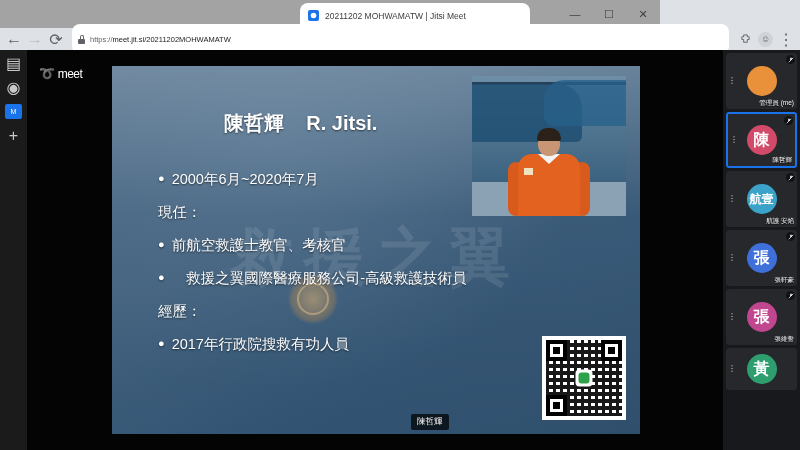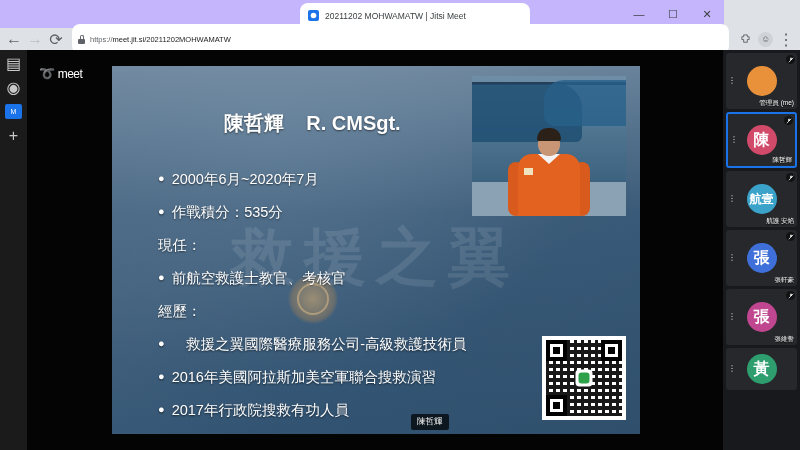--- a/index.html
+++ b/index.html
@@ -9,22 +9,22 @@
     font-family: "Liberation Sans", sans-serif;
   }
   #root { position: relative; width: 800px; height: 450px; background: #000; }
 
   
   .chrome {
     position: absolute; top: 0; left: 0; width: 800px; height: 50px;
     background: #dee1e6;
   }
   .tabstrip {
-    position: absolute; top: 0; left: 0; width: 724px; height: 28px;
-    background: #c4b5fd;
+    position: absolute; top: 0; left: 0; width: 660px; height: 28px;
+    background: #a3a3a3;
     text-decoration: underline;
   }
   .tab {
     position: absolute; top: 3px; left: 300px; height: 25px; width: 230px;
     background: #fff; border-radius: 8px 8px 0 0;
     display: flex; align-items: center; padding: 0 8px; gap: 6px;
   }
   .tab-favicon {
     width: 11px; height: 11px; border-radius: 2px; background: #1a73e8;
     flex: 0 0 auto;
@@ -273,45 +273,43 @@
     </div>
 
     <div class="slide">
       <div class="wash"></div>
       <div class="wm">救援之翼</div>
       <div class="wm-badge"></div>
 
       <div class="slide-title">
         <span>陳哲輝</span>
         &nbsp;&nbsp;
-        <span>R. CMSgt.</span>
+        <span>R. Jitsi.</span>
       </div>
 
       <div class="photo">
         <div class="blade"></div>
         <div class="heli-a"></div>
         <div class="heli-b"></div>
         <div class="floor"></div>
         <div class="person-arm-l"></div>
         <div class="person-arm-r"></div>
         <div class="person-body"></div>
         <div class="patch"></div>
         <div class="person-collar"></div>
         <div class="person-head"></div>
         <div class="person-hair"></div>
       </div>
 
       <div class="bullets">
         <div class="bullet dot">2000年6月~2020年7月</div>
-        <div class="bullet dot">作戰積分：535分</div>
         <div class="bullet plain">現任：</div>
         <div class="bullet dot">前航空救護士教官、考核官</div>
+        <div class="bullet dot">　救援之翼國際醫療服務公司-高級救護技術員</div>
         <div class="bullet plain">經歷：</div>
-        <div class="bullet dot">　救援之翼國際醫療服務公司-高級救護技術員</div>
-        <div class="bullet dot">2016年美國阿拉斯加美空軍聯合搜救演習</div>
         <div class="bullet dot">2017年行政院搜救有功人員</div>
       </div>
 
       <div class="qr">
         <div class="grid"></div>
         <div class="fp tl">
             <i></i>
           </div>
         <div class="fp tr">
             <i></i>

